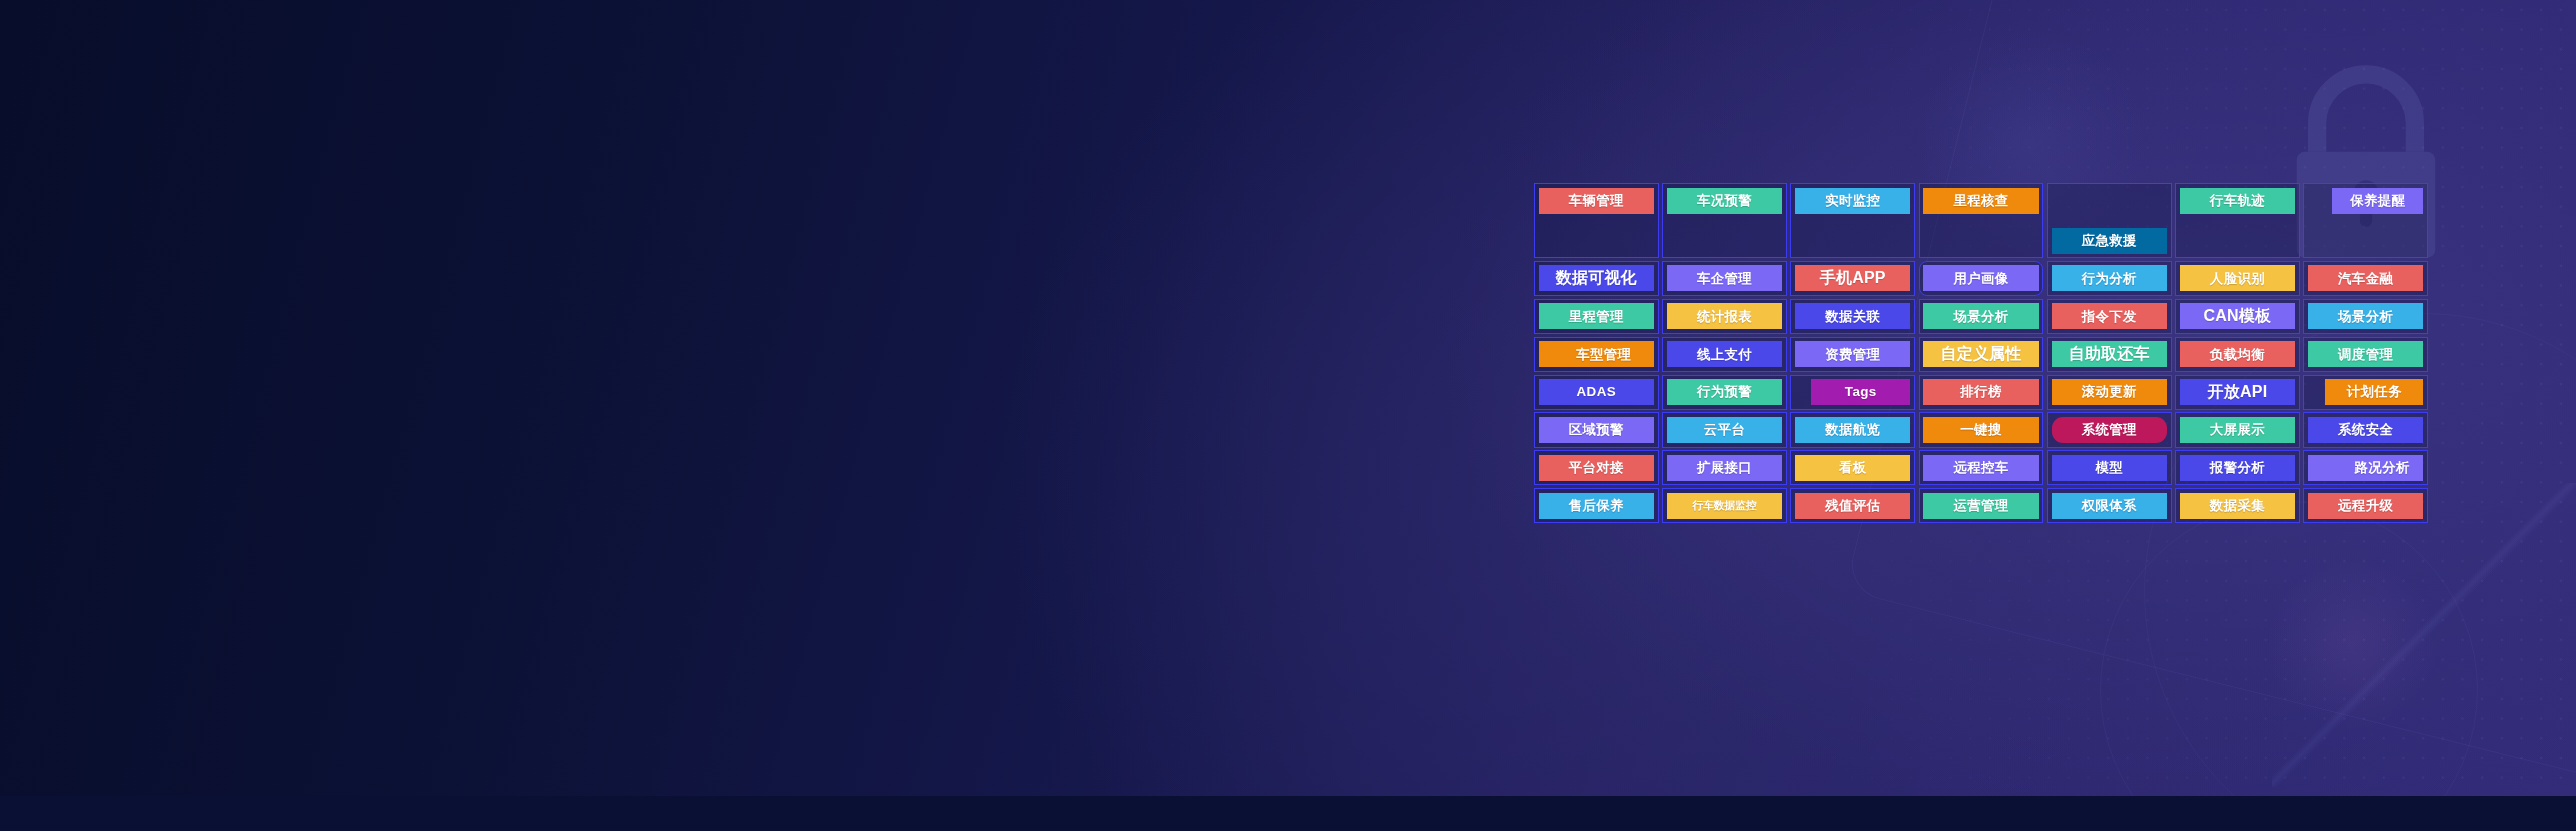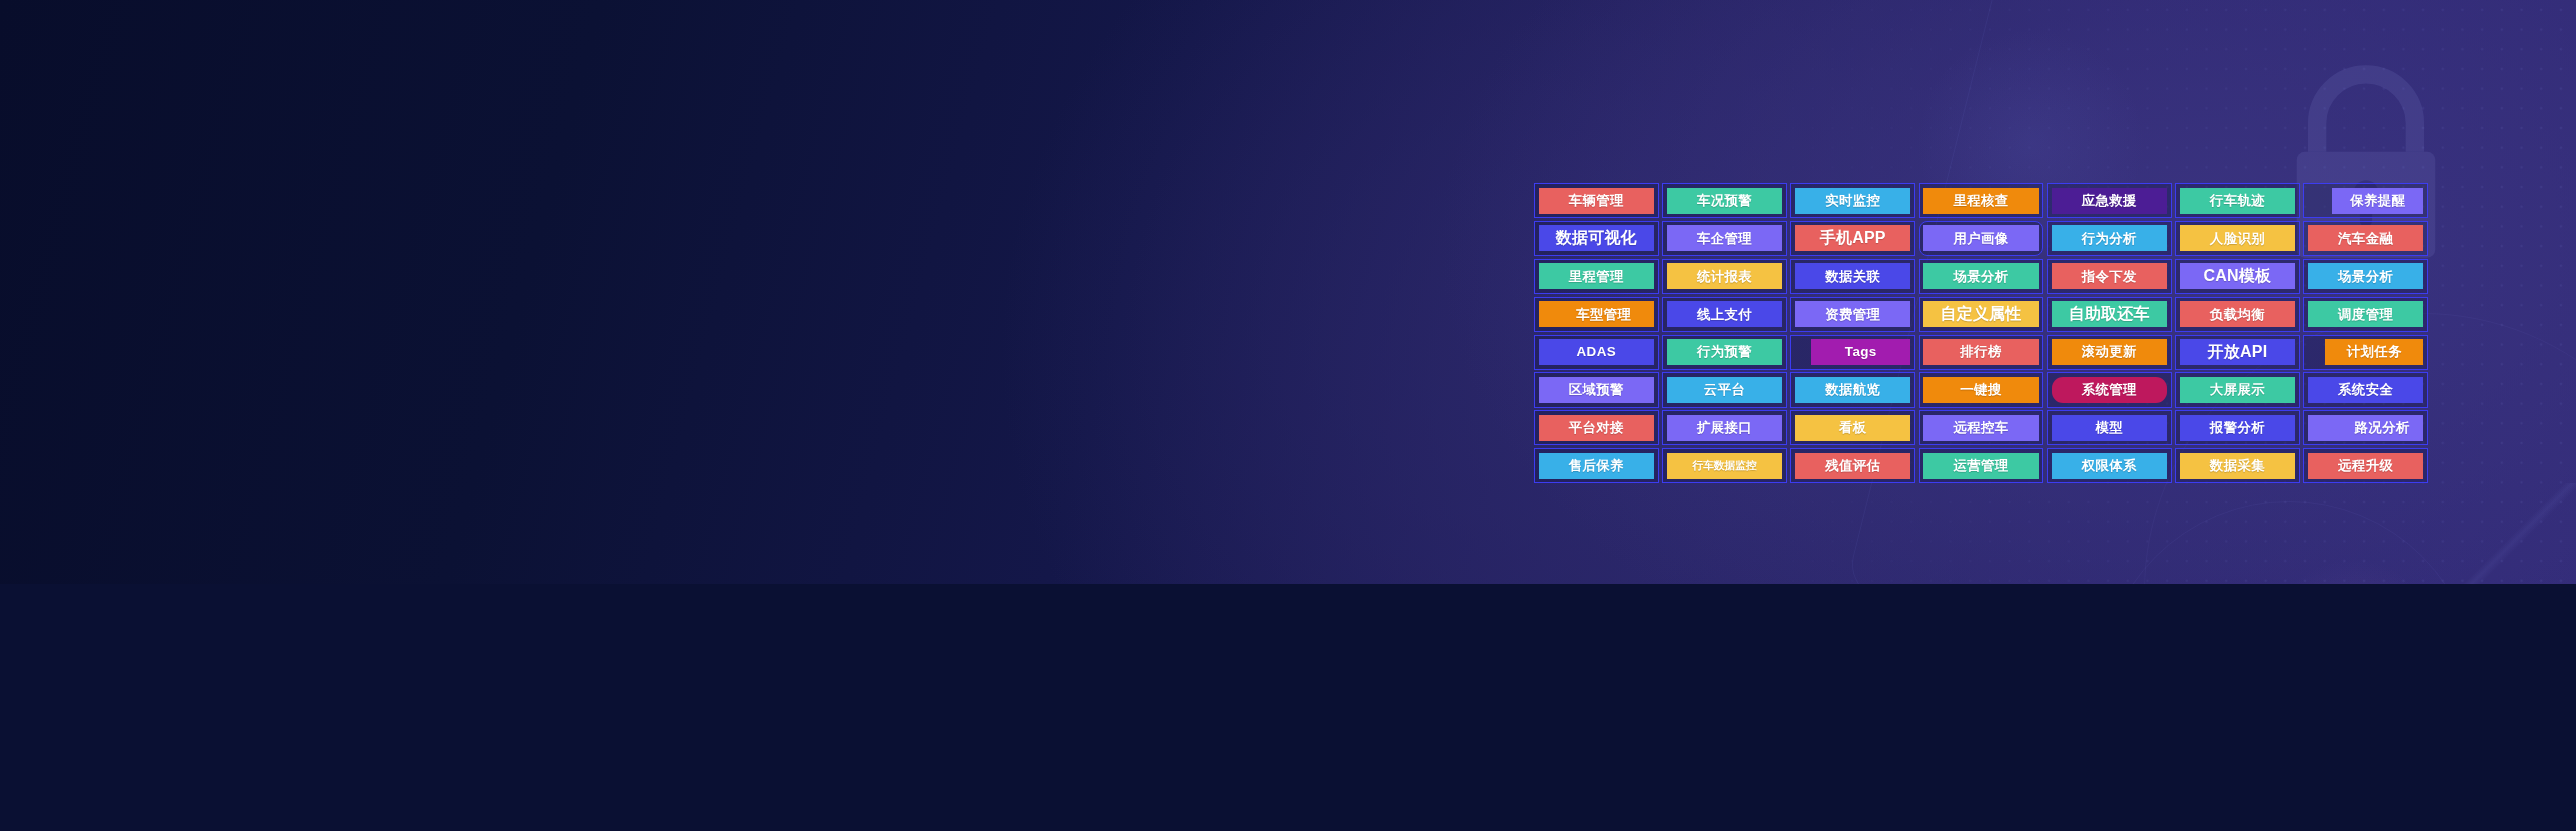--- a/index.html
+++ b/index.html
@@ -2,21 +2,21 @@
 <html style="font-size:14.3px"><head>
 <meta charset="utf-8">
 <title>Feature Matrix</title>
 <style>
   html,body{margin:0;padding:0;}
   body{
     width:2576px;height:832px;overflow:hidden;
     font-family:"Liberation Sans","DejaVu Sans",sans-serif;
     background:#0a1033;
   }
-  #stage{position:relative;width:2576px;height:584px;overflow:hidden;}
+  #stage{position:relative;width:2576px;height:796px;overflow:hidden;}
 
   
   .bg-base{
     position:absolute;inset:0;
     background:
       radial-gradient(ellipse 1252px 805px at 86% 42%, #3a3380 0%, rgba(58,51,128,0) 62%),
       radial-gradient(ellipse 1073px 894px at 68% 60%, #2e2a6e 0%, rgba(46,42,110,0) 70%),
       linear-gradient(105deg, #080d2b 0%, #0b1134 22%, #141749 44%, #221f5e 62%, #2c2670 78%, #332c79 100%);
   }
   .bg-dots{
@@ -117,21 +117,21 @@
       <div class="cell" style="border-color: rgb(60, 60, 242);">
         <div class="chip" style="background: rgb(61, 201, 163);">车况预警</div>
       </div>
       <div class="cell" style="border-color: rgb(60, 60, 242);">
         <div class="chip" style="background: rgb(56, 176, 232);">实时监控</div>
       </div>
       <div class="cell" style="border-color: rgb(60, 60, 242);">
         <div class="chip" style="background: rgb(240, 138, 12);">里程核查</div>
       </div>
       <div class="cell" style="border-color: rgb(60, 60, 242);">
-        <div class="chip" style="background: #4c1d95;">应急救援</div>
+        <div class="chip" style="background: #0369a1; margin-top: 40px;">应急救援</div>
       </div>
       <div class="cell" style="border-color: rgb(60, 60, 242);">
         <div class="chip" style="background: rgb(61, 201, 163);">行车轨迹</div>
       </div>
       <div class="cell" style="border-color: rgb(60, 60, 242); padding-left: 28px;">
         <div class="chip" style="background: rgb(123, 104, 245);">保养提醒</div>
       </div>
       <div class="cell" style="border-color: rgb(60, 60, 242);">
         <div class="chip len5" style="background: rgb(74, 72, 232);">数据可视化</div>
       </div>

